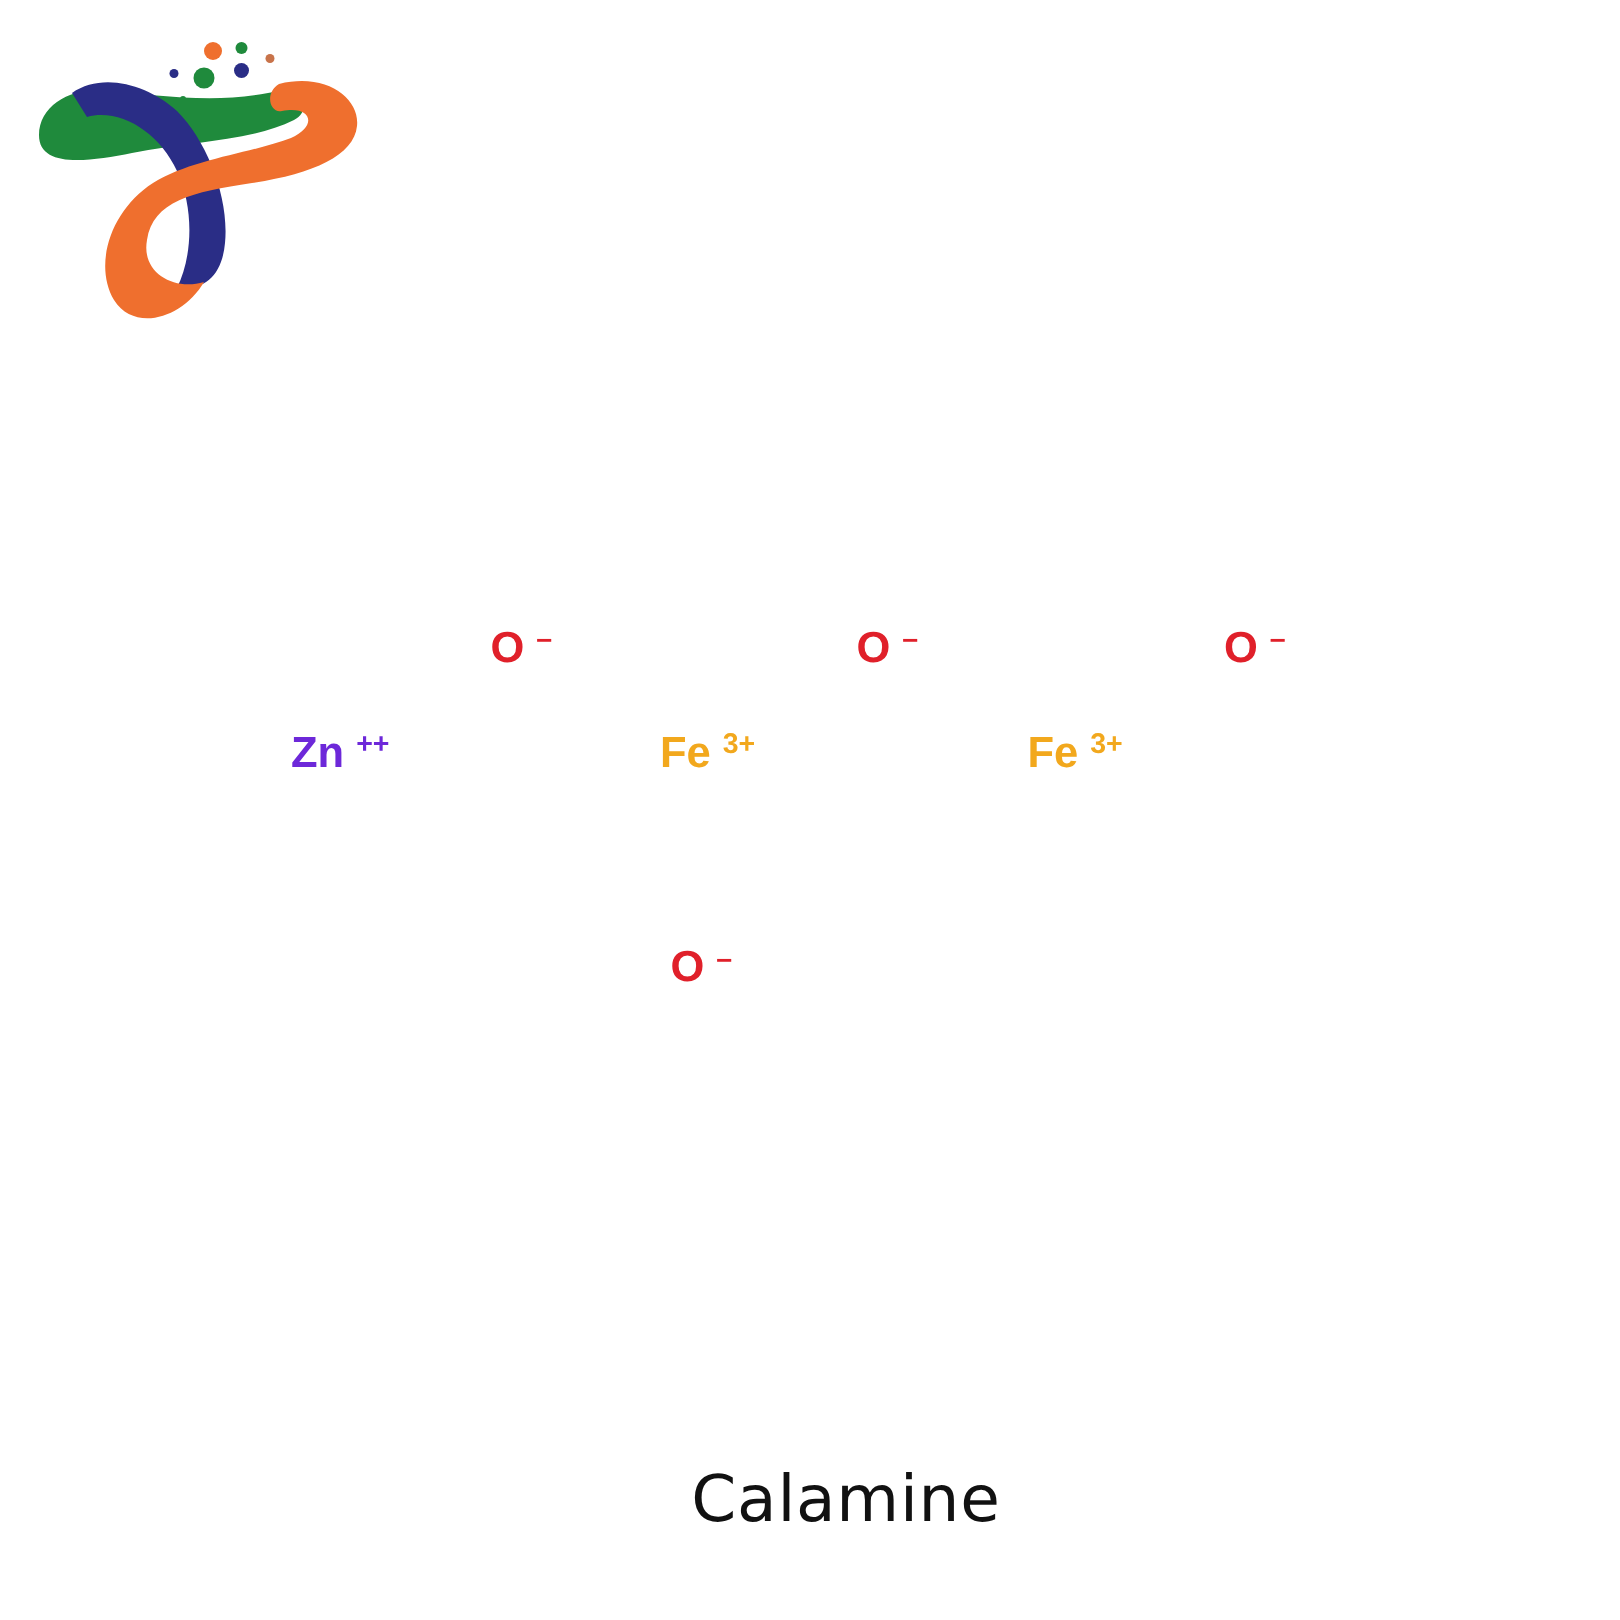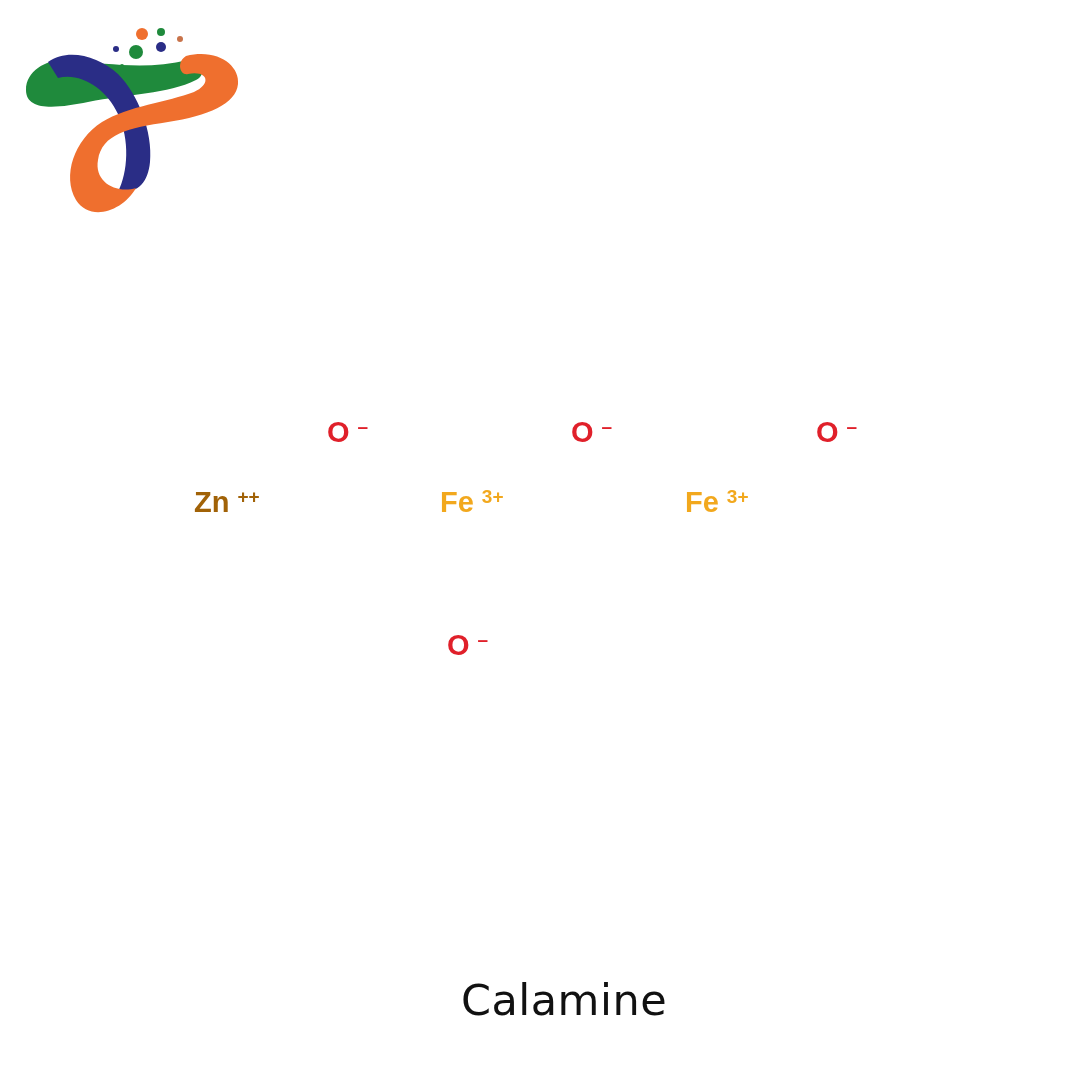--- a/index.html
+++ b/index.html
@@ -35,21 +35,21 @@
 <div>
   <div class="ion" style="left:327px; top:418px; color:#e0202a;">
     <span class="sym">O</span><span class="chg">–</span>
   </div>
   <div class="ion" style="left:571px; top:418px; color:#e0202a;">
     <span class="sym">O</span><span class="chg">–</span>
   </div>
   <div class="ion" style="left:816px; top:418px; color:#e0202a;">
     <span class="sym">O</span><span class="chg">–</span>
   </div>
-  <div class="ion" style="left:194px; top:488px; color:#a16207;">
+  <div class="ion" style="left:194px; top:488px; color:#6d28d9;">
     <span class="sym">Zn</span><span class="chg">++</span>
   </div>
   <div class="ion" style="left:440px; top:488px; color:#f2a81d;">
     <span class="sym">Fe</span><span class="chg">3+</span>
   </div>
   <div class="ion" style="left:685px; top:488px; color:#f2a81d;">
     <span class="sym">Fe</span><span class="chg">3+</span>
   </div>
   <div class="ion" style="left:447px; top:631px; color:#e0202a;">
     <span class="sym">O</span><span class="chg">–</span>

